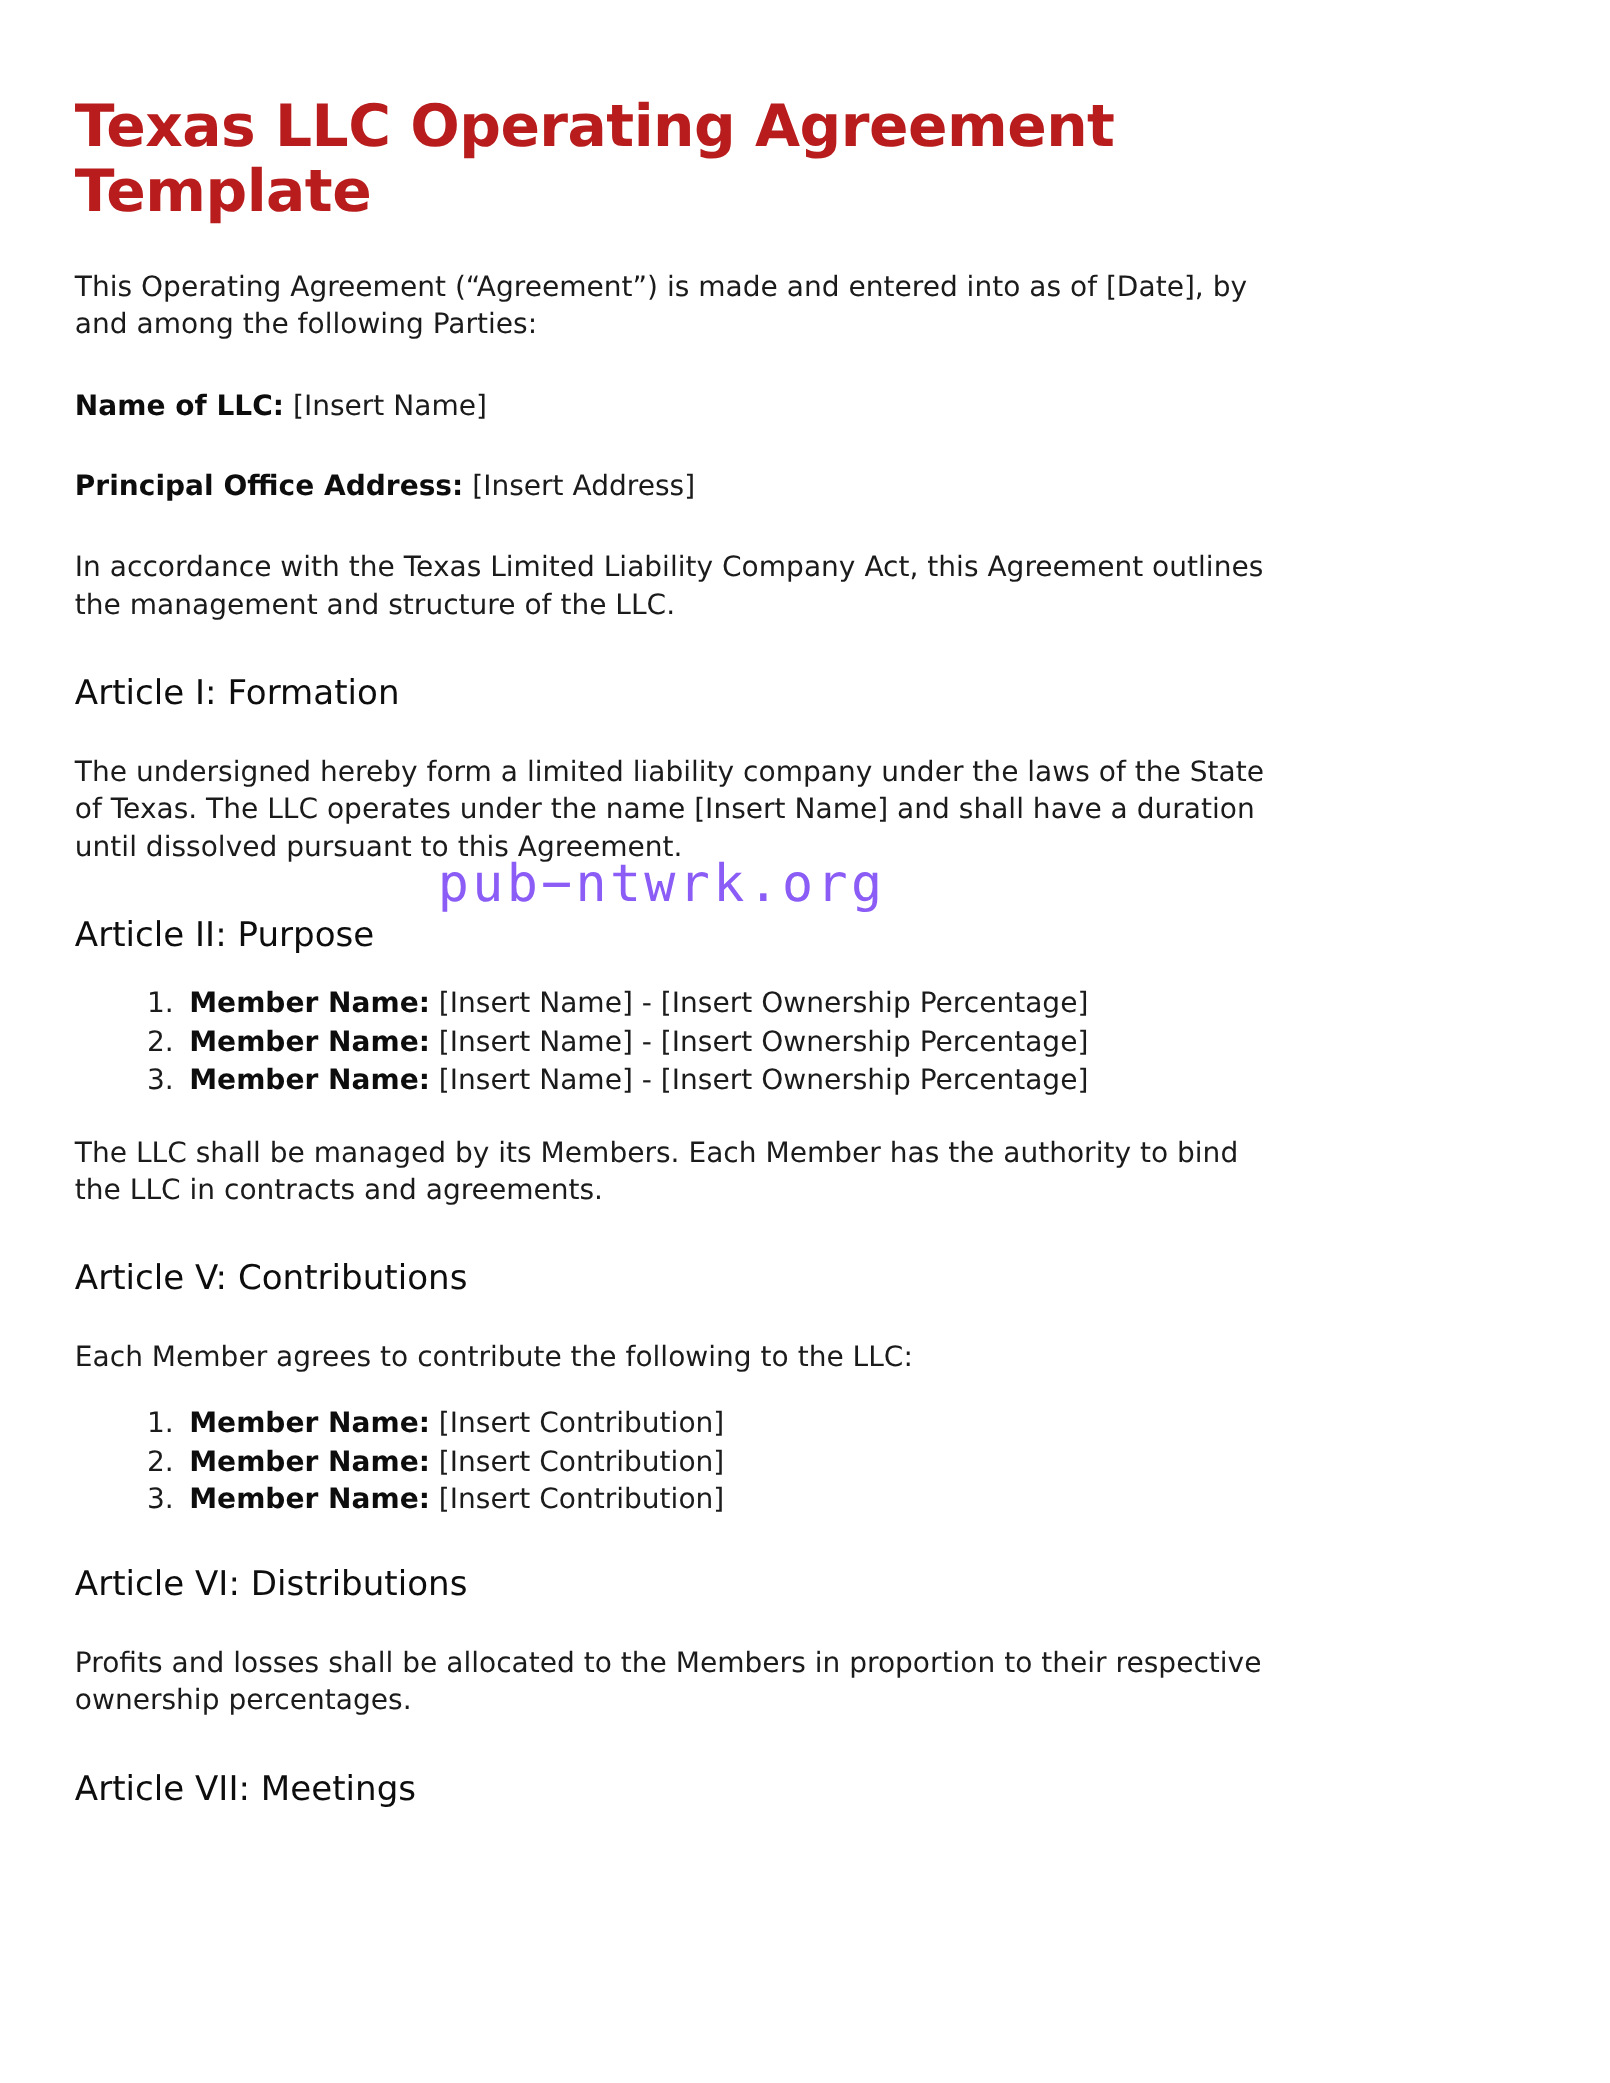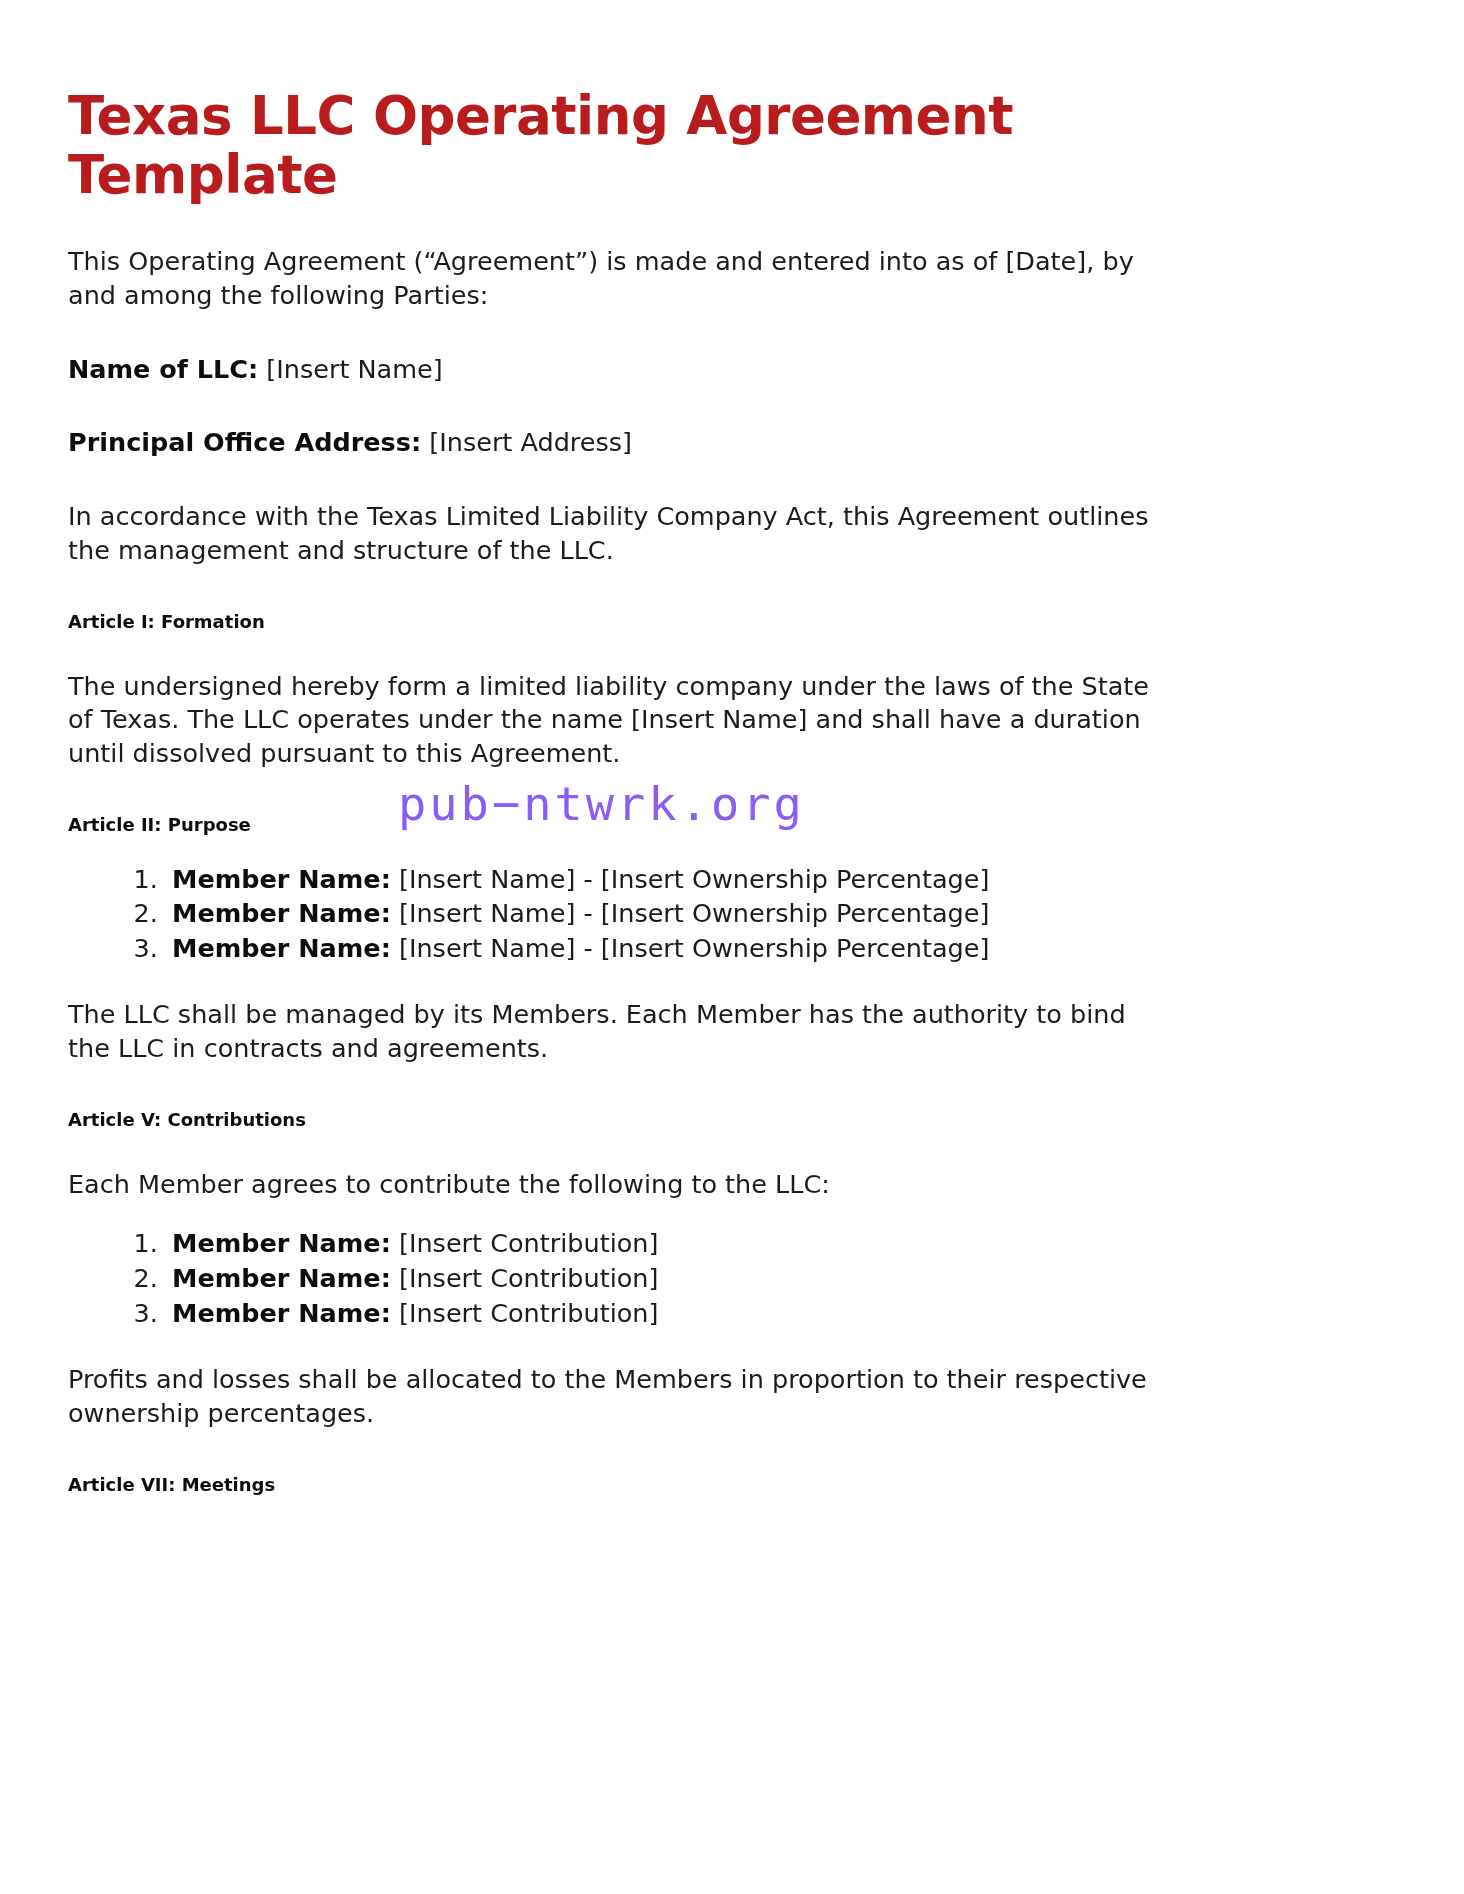--- a/index.html
+++ b/index.html
@@ -51,23 +51,23 @@
     margin: 40px 0 0 0;
     font-weight: normal;
   }
 
   p.para.tight {
     margin-top: 36px;
   }
 
   h2.article-heading {
     font-family: "DejaVu Sans", sans-serif;
-    font-size: 18px;
+    font-size: 31px;
     line-height: 1.3;
-    font-weight: bold;
+    font-weight: normal;
     color: #0d0d0d;
     margin: 42px 0 0 0;
   }
 
   .label-bold {
     font-weight: bold;
     color: #0d0d0d;
   }
 
   ol.member-list {
@@ -130,20 +130,21 @@
 
     <h2 class="article-heading">Article V: Contributions</h2>
     <p class="para tight">Each Member agrees to contribute the following to the LLC:</p>
 
     <ol class="member-list">
       <li><span class="label-bold">Member Name:</span> <span>[Insert Contribution]</span></li>
       <li><span class="label-bold">Member Name:</span> <span>[Insert Contribution]</span></li>
       <li><span class="label-bold">Member Name:</span> <span>[Insert Contribution]</span></li>
     </ol>
 
+    <h2 class="article-heading">Article VI: Distributions</h2>
     <p class="para tight">Profits and losses shall be allocated to the Members in proportion to their respective ownership percentages.</p>
 
     <h2 class="article-heading">Article VII: Meetings</h2>
 
     <div class="watermark">pub−ntwrk.org</div>
 
   </div>
 </div>
 
 </body></html>

